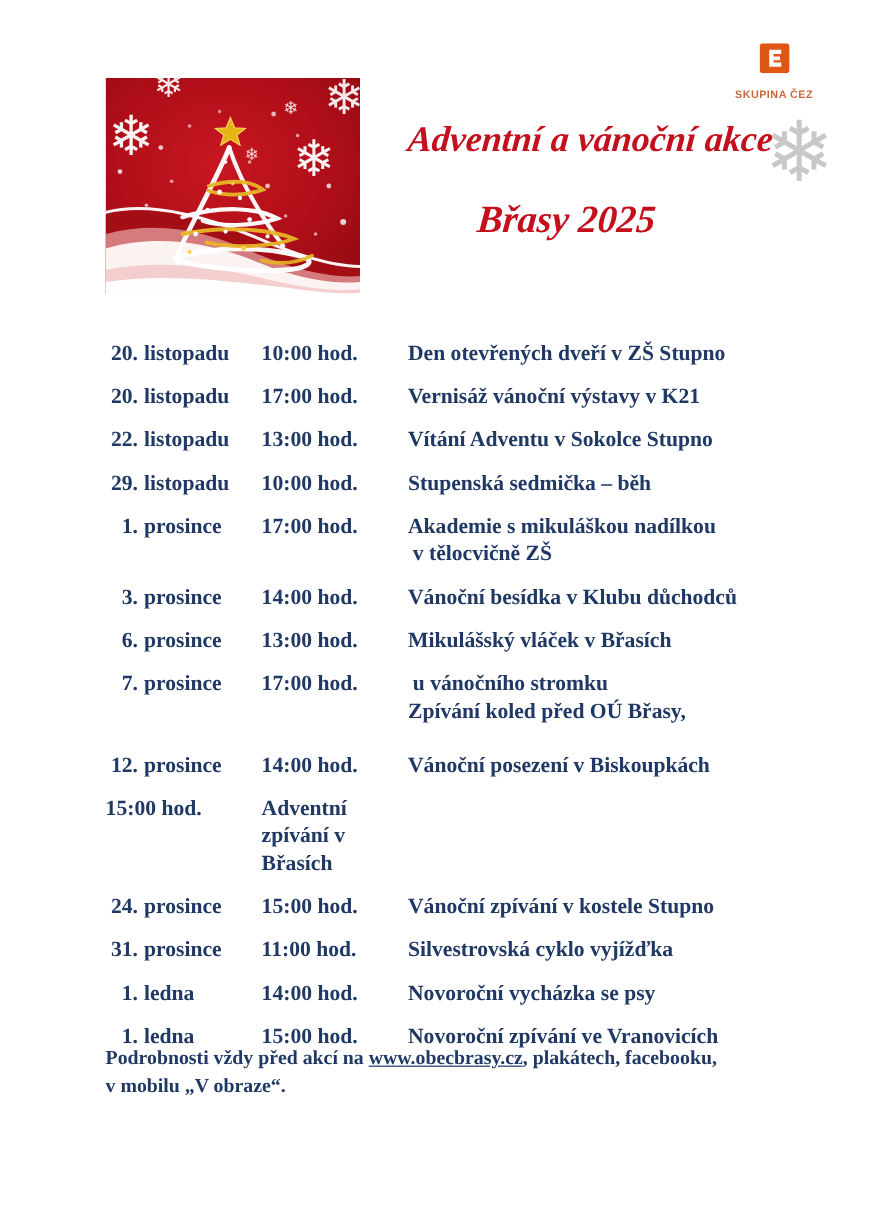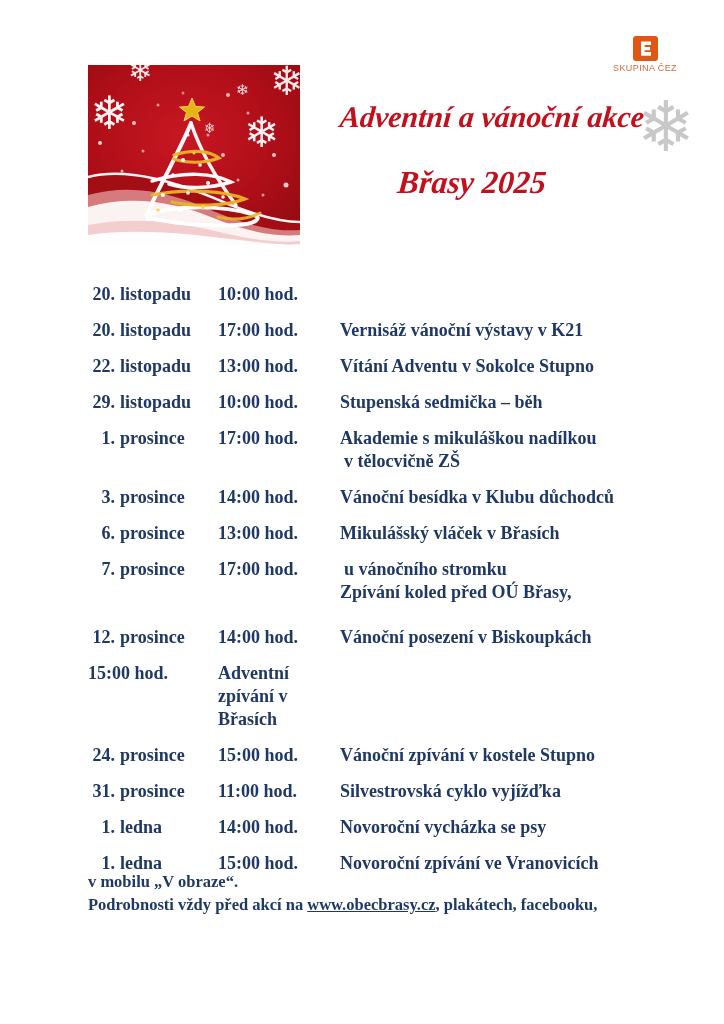--- a/index.html
+++ b/index.html
@@ -7,22 +7,22 @@
     width:724px;height:1024px;background:#ffffff;position:relative;overflow:hidden;
     font-family:"Liberation Serif","DejaVu Serif",serif;
   }
   
   .hero{position:absolute;left:88px;top:65px;width:212px;height:180px;}
   .hero svg{display:block;width:212px;height:180px;}
 
   .cez{position:absolute;left:605px;top:36px;width:80px;text-align:center;}
   .cez-square{width:25px;height:25px;margin:0 auto;}
   .cez-label{
-    margin-top:2px;font-family:"Liberation Sans","DejaVu Sans",sans-serif;
-    font-size:9px;font-weight:normal;letter-spacing:.4px;color:#c96a3e;white-space:nowrap;
+    margin-top:13px;font-family:"Liberation Sans","DejaVu Sans",sans-serif;
+    font-size:9px;font-weight:bold;letter-spacing:.4px;color:#c96a3e;white-space:nowrap;
   }
 
   .title1{
     position:absolute;left:340px;top:100px;width:302px;
     font-size:30px;font-style:italic;font-weight:bold;color:#c3101c;
     transform:skewX(-5deg);white-space:nowrap;
   }
   .title2{
     position:absolute;left:322px;top:164px;width:300px;text-align:center;
     font-size:32px;font-style:italic;font-weight:bold;color:#c3101c;
@@ -146,20 +146,23 @@
 </div>
 
 <div class="title1">Adventní a vánoční akce</div>
 <div class="title2">Břasy 2025</div>
 <div class="snowflake-deco">❄</div>
 
 <div class="events" id="events-list">
     <div class="row">
     <div class="cell date-cell line"><span class="day">20.</span><span class="month">listopadu</span></div>
     <div class="cell time-cell line">10:00 hod.</div>
+    <div class="cell event-cell">
+        <div class="line event-line">Den otevřených dveří v ZŠ Stupno</div>
+      </div>
   </div>
     <div class="row">
     <div class="cell date-cell line"><span class="day">20.</span><span class="month">listopadu</span></div>
     <div class="cell time-cell line">17:00 hod.</div>
     <div class="cell event-cell">
         <div class="line event-line">Vernisáž vánoční výstavy v K21</div>
       </div>
   </div>
     <div class="row">
     <div class="cell date-cell line"><span class="day">22.</span><span class="month">listopadu</span></div>
@@ -242,15 +245,15 @@
     <div class="row">
     <div class="cell date-cell line"><span class="day">1.</span><span class="month">ledna</span></div>
     <div class="cell time-cell line">15:00 hod.</div>
     <div class="cell event-cell">
         <div class="line event-line">Novoroční zpívání ve Vranovicích</div>
       </div>
   </div>
   </div>
 
 <div class="footer">
+  <div><span>Podrobnosti vždy před akcí na </span><span class="link">www.obecbrasy.cz</span><span>,  plakátech, facebooku,</span></div>
   <div>v mobilu „V obraze“.</div>
-  <div><span>Podrobnosti vždy před akcí na </span><span class="link">www.obecbrasy.cz</span><span>,  plakátech, facebooku,</span></div>
 </div>
 
 </body></html>

